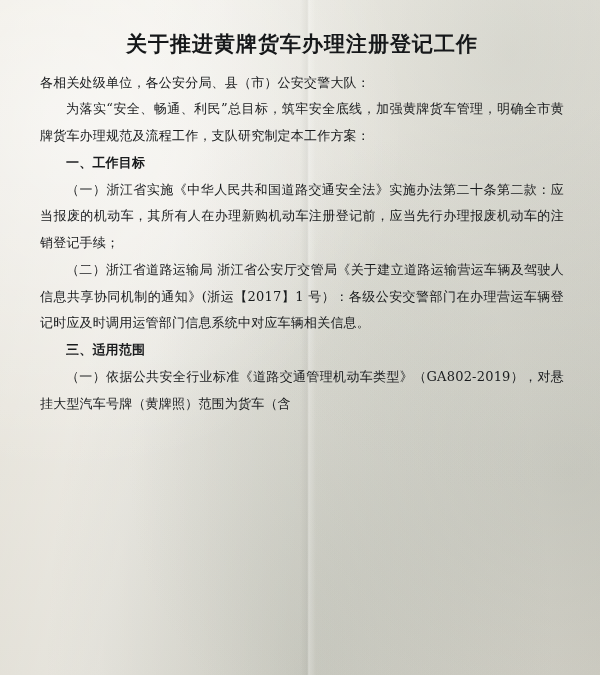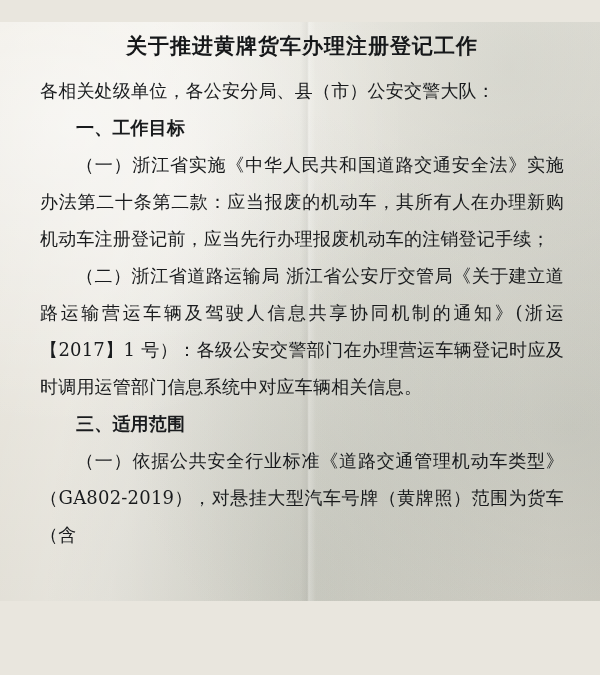--- a/index.html
+++ b/index.html
@@ -9,27 +9,26 @@
   body {
     width: 600px;
     height: 675px;
     overflow: hidden;
     background: #e9e6de;
     font-family: "DejaVu Serif", "Liberation Serif", serif;
   }
   .page {
     position: relative;
     width: 600px;
-    height: 579px;
+    height: 675px;
     background:
       linear-gradient(100deg, rgba(255,255,255,0.0) 0%, rgba(255,255,255,0.30) 30%, rgba(255,255,255,0.10) 55%, rgba(0,0,0,0.05) 100%),
       linear-gradient(180deg, #efece4 0%, #eae7df 25%, #e6e3da 60%, #dedbd1 100%);
     box-sizing: border-box;
-    padding: 2px 36px 0 40px;
-    margin-top: 22px;
+    padding: 22px 36px 0 40px;
   }
   
   .page::before {
     content: "";
     position: absolute;
     left: 0; top: 0; right: 0; bottom: 0;
     background:
       radial-gradient(ellipse at 12% 18%, rgba(255,255,255,0.55) 0%, rgba(255,255,255,0) 45%),
       radial-gradient(ellipse at 85% 8%, rgba(180,185,175,0.35) 0%, rgba(255,255,255,0) 50%),
       radial-gradient(ellipse at 95% 70%, rgba(150,158,148,0.30) 0%, rgba(255,255,255,0) 55%),
@@ -57,21 +56,21 @@
     margin: 6px 18px 10px 18px;
     position: relative;
     z-index: 4;
   }
   .title .line2 {
     display: block;
   }
   .body {
     position: relative;
     z-index: 4;
-    font-size: 18px;
+    font-size: 13px;
     line-height: 2.06;
     color: #191b1d;
     letter-spacing: 0.2px;
   }
   p {
     margin: 0;
     text-align: justify;
     text-justify: inter-ideograph;
   }
   .indent {
@@ -90,19 +89,20 @@
 
 <div class="page">
   <div class="fold"></div>
 
   <div class="title">
     <span>关于推进黄牌货车办理注册登记工作</span>
   </div>
 
   <div class="body">
     <p class="noindent">各相关处级单位，各公安分局、县（市）公安交警大队：</p>
+    <p class="indent">为落实“安全、畅通、利民”总目标，筑牢安全底线，加强黄牌货车管理，明确全市黄牌货车办理规范及流程工作，支队研究制定本工作方案：</p>
     <p class="heading">一、工作目标</p>
     <p class="indent">（一）浙江省实施《中华人民共和国道路交通安全法》实施办法第二十条第二款：应当报废的机动车，其所有人在办理新购机动车注册登记前，应当先行办理报废机动车的注销登记手续；</p>
     <p class="indent">（二）浙江省道路运输局 浙江省公安厅交管局《关于建立道路运输营运车辆及驾驶人信息共享协同机制的通知》(浙运【2017】1 号）：各级公安交警部门在办理营运车辆登记时应及时调用运管部门信息系统中对应车辆相关信息。</p>
     <p class="heading">三、适用范围</p>
     <p class="indent">（一）依据公共安全行业标准《道路交通管理机动车类型》（GA802-2019），对悬挂大型汽车号牌（黄牌照）范围为货车（含</p>
   </div>
 </div>
 
 </body></html>

